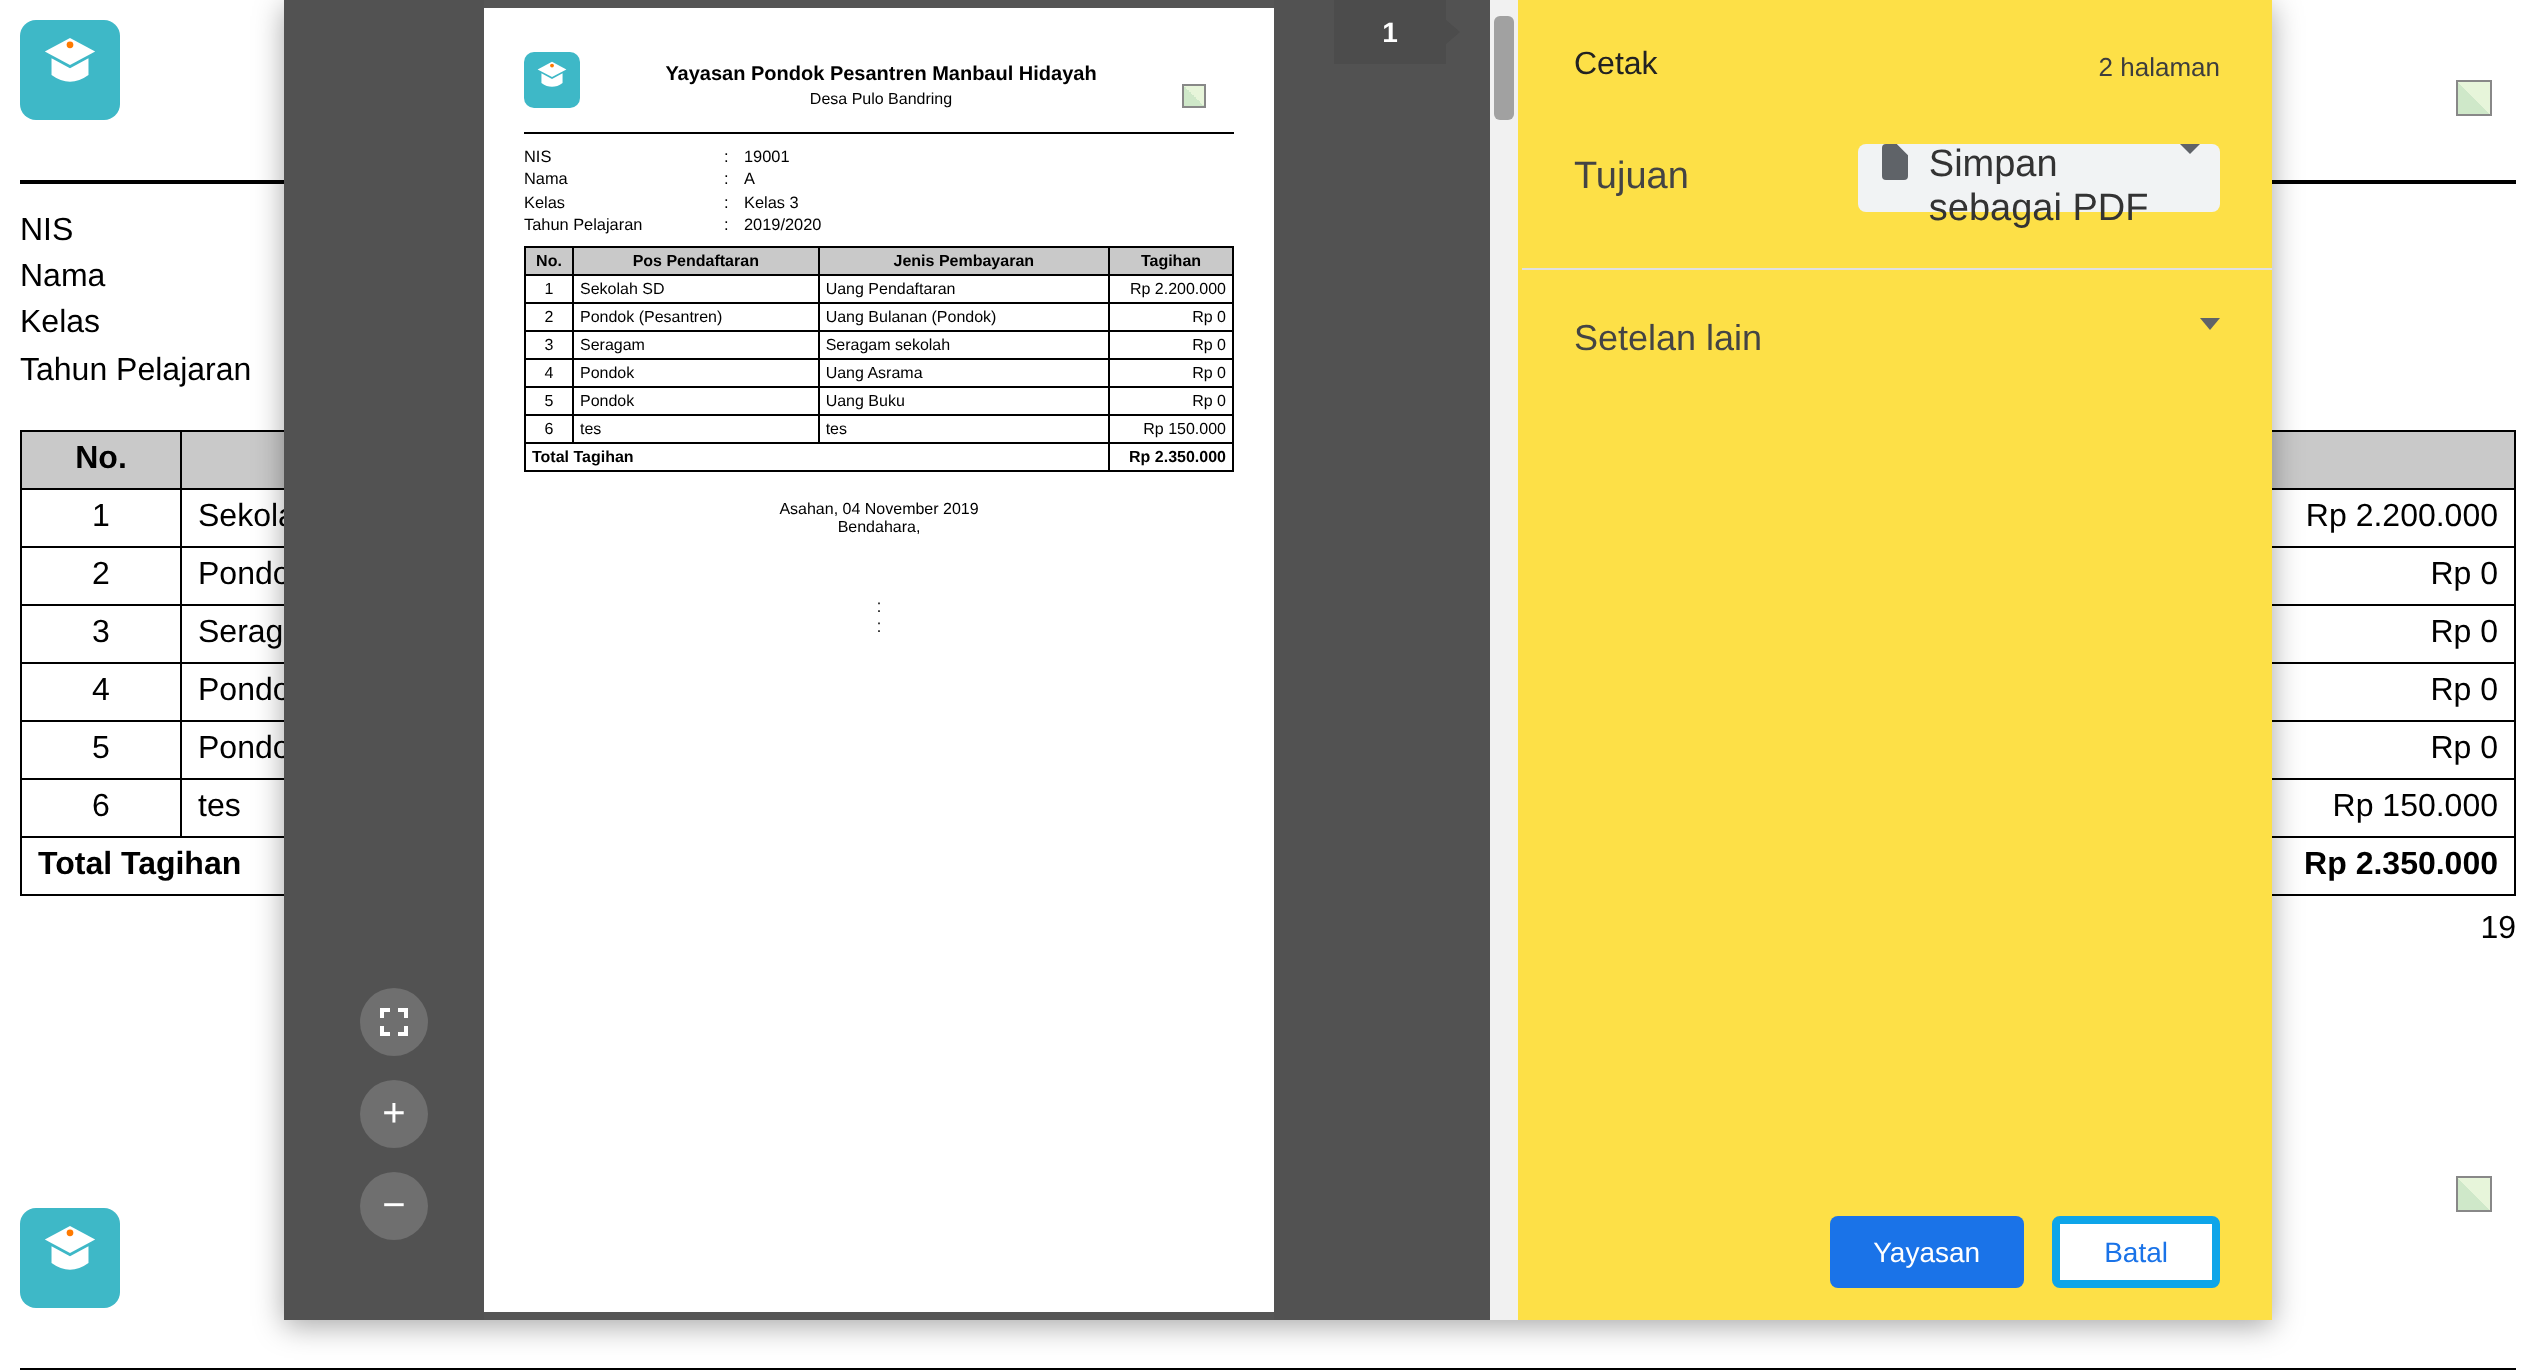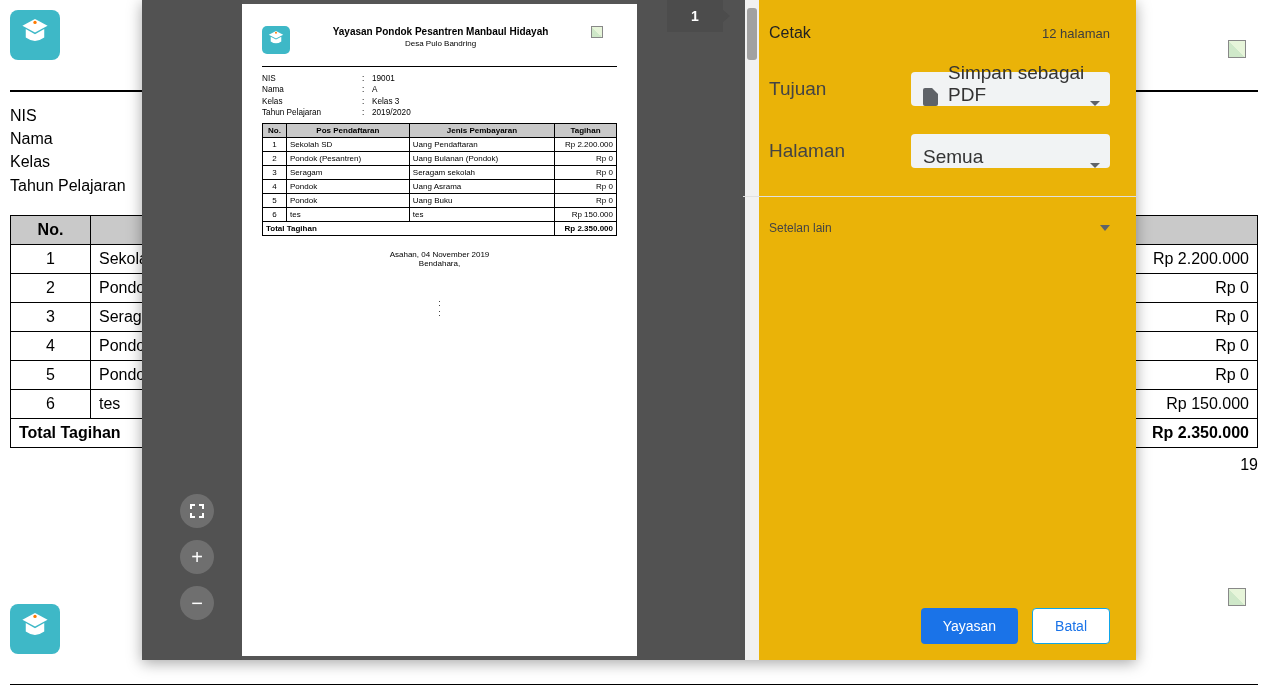--- a/index.html
+++ b/index.html
@@ -32,57 +32,57 @@
 .preview-right-gutter{flex:0 0 122px;background:#525252;position:relative}
 .scrollbar-track{position:absolute;right:0;top:0;width:14px;height:100%;background:#f1f1f1}
 .scrollbar-thumb{position:absolute;right:2px;top:8px;width:10px;height:52px;background:#a1a1a1;border-radius:3px}
 .page-badge{position:absolute;left:525px;top:0;width:56px;height:32px;background:#4c4c4c;color:#fff;font-size:14px;display:flex;align-items:center;justify-content:center;font-weight:bold}
 .page-badge::after{content:'';position:absolute;right:-7px;top:10px;width:0;height:0;border-top:6px solid transparent;border-bottom:6px solid transparent;border-left:7px solid #4c4c4c}
 
 .preview-tools{position:absolute;left:38px;bottom:40px;display:flex;flex-direction:column;gap:12px}
 .tool-btn{width:34px;height:34px;border-radius:50%;background:#6f6f6f;color:#fff;display:flex;align-items:center;justify-content:center;font-size:20px;cursor:pointer}
 
 
-.pv-hdr{display:flex;padding:22px 34px 6px 20px;align-items:flex-start}
+.pv-hdr{display:flex;padding:22px 34px 6px 20px;align-items:flex-end}
 .pv-logo{width:28px;height:28px;border-radius:5px;background:#3eb8c7;display:flex;align-items:center;justify-content:center;flex-shrink:0}
 .pv-logo svg{width:24px;height:24px}
 .pv-title{flex:1;text-align:center}
 .pv-title .t1{font-weight:bold;font-size:10px}
 .pv-title .t2{font-size:8px;margin-top:2px}
 .pv-broken{width:12px;height:12px;border:1px solid #888;background:linear-gradient(45deg,#cfe8c9 50%,#e7f5da 50%)}
 .pv-hr{border:0;border-top:1.5px solid #000;margin:6px 20px}
 .pv-meta{padding:0 20px;font-size:8.2px;line-height:1.4}
 .pv-meta-row{display:flex}
 .pv-meta-label{width:100px}
 .pv-meta-colon{width:10px}
 .pv-table{margin:4px 20px 0 20px;border-collapse:collapse;width:calc(100% - 40px);font-size:8px}
 .pv-table th{background:#c9c9c9;border:1px solid #000;padding:2px 3px;font-weight:bold}
 .pv-table td{border:1px solid #000;padding:2px 3px}
 .pv-table td.num{text-align:center;width:24px}
 .pv-table td.amt{text-align:right;width:62px}
 .pv-footer{text-align:center;font-size:8px;margin-top:14px}
 
 
-.panel{flex:1;background:#eab308;padding:24px 26px 16px 10px;display:flex;flex-direction:column;position:relative}
+.panel{flex:1;background:#fde047;padding:24px 26px 16px 28px;display:flex;flex-direction:column;position:relative}
 .panel-hdr{display:flex;justify-content:space-between;align-items:center;font-size:16px;color:#222;margin-bottom:30px}
 .panel-hdr .count{font-size:13px;color:#3d3d3d}
 .field{display:flex;align-items:center;margin-bottom:28px;font-size:19px;color:#444}
 .field-label{flex:0 0 142px}
-.select{flex:1;height:34px;background:#f1f3f4;border-radius:4px;display:flex;align-items:flex-end;padding:0 12px;cursor:pointer;position:relative;color:#333}
+.select{flex:1;height:34px;background:#f1f3f4;border-radius:4px;display:flex;align-items:flex-start;padding:0 12px;cursor:pointer;position:relative;color:#333}
 .select .sel-icon{width:18px;height:18px;margin-right:10px;background:#5f6368;clip-path:polygon(20% 0,80% 0,80% 15%,30% 15%,30% 85%,80% 85%,80% 100%,20% 100%);}
 .select.doc-icon-sel .sel-icon{clip-path:none;background:#5f6368;border-radius:2px;position:relative}
 .select .sel-icon.doc::before{content:'';position:absolute;right:0;top:0;width:6px;height:6px;background:#f1f3f4;clip-path:polygon(0 0,100% 100%,100% 0)}
 .select .caret{position:absolute;right:10px;width:0;height:0;border-left:5px solid transparent;border-right:5px solid transparent;border-top:5px solid #5f6368}
 .divider{border:0;border-top:1px solid #e0e0e0;margin:0 -26px 24px -26px}
-.more{display:flex;justify-content:space-between;align-items:center;font-size:12px;color:#444;cursor:pointer}
+.more{display:flex;justify-content:space-between;font-size:18px;color:#444;cursor:pointer}
 .more .chev{width:0;height:0;border-left:5px solid transparent;border-right:5px solid transparent;border-top:6px solid #5f6368}
 .panel-actions{position:absolute;right:26px;bottom:16px;display:flex;gap:14px}
 .btn{height:36px;padding:0 22px;border-radius:4px;font-size:14px;display:flex;align-items:center;cursor:pointer}
 .btn-primary{background:#1a73e8;color:#fff}
-.btn-secondary{background:#fff;border:1px solid #0ea5e9;color:#1a73e8}
+.btn-secondary{background:#fff;border:4px solid #0ea5e9;color:#1a73e8}
 
 
 .logo-shape{fill:#fff}
 </style>
 </head>
 <body>
 
 <svg width="0" height="0" style="position:absolute">
   <defs>
     <g id="edu-logo">
@@ -291,39 +291,32 @@
           </svg>
       </div>
       <div class="tool-btn">+</div>
       <div class="tool-btn">−</div>
     </div>
   </div>
 
   <div class="panel">
     <div class="panel-hdr">
       <span>Cetak</span>
-      <span class="count">12 halaman</span>
+      <span class="count">2 halaman</span>
     </div>
 
     <div class="field">
       <div class="field-label">Tujuan</div>
       <div class="select doc-icon-sel">
         <span class="sel-icon doc"></span>
         <span>Simpan sebagai PDF</span>
         <span class="caret"></span>
       </div>
     </div>
 
-    <div class="field">
-      <div class="field-label">Halaman</div>
-      <div class="select">
-        <span>Semua</span>
-        <span class="caret"></span>
-      </div>
-    </div>
 
 
     <hr class="divider">
     <div class="more">
       <span>Setelan lain</span>
       <span class="chev"></span>
     </div>
 
     <div class="panel-actions">
       <div class="btn btn-primary">Yayasan</div>

